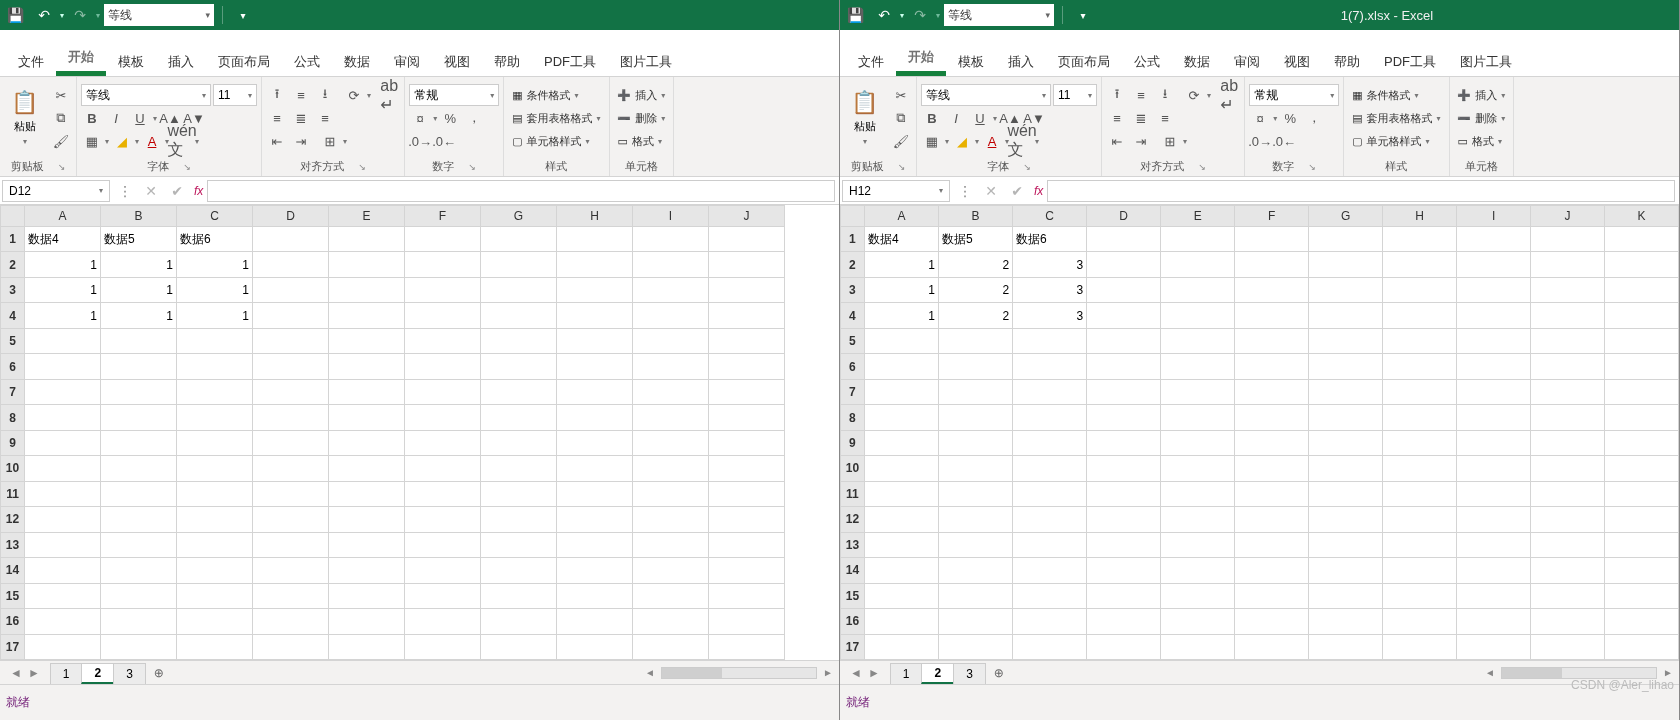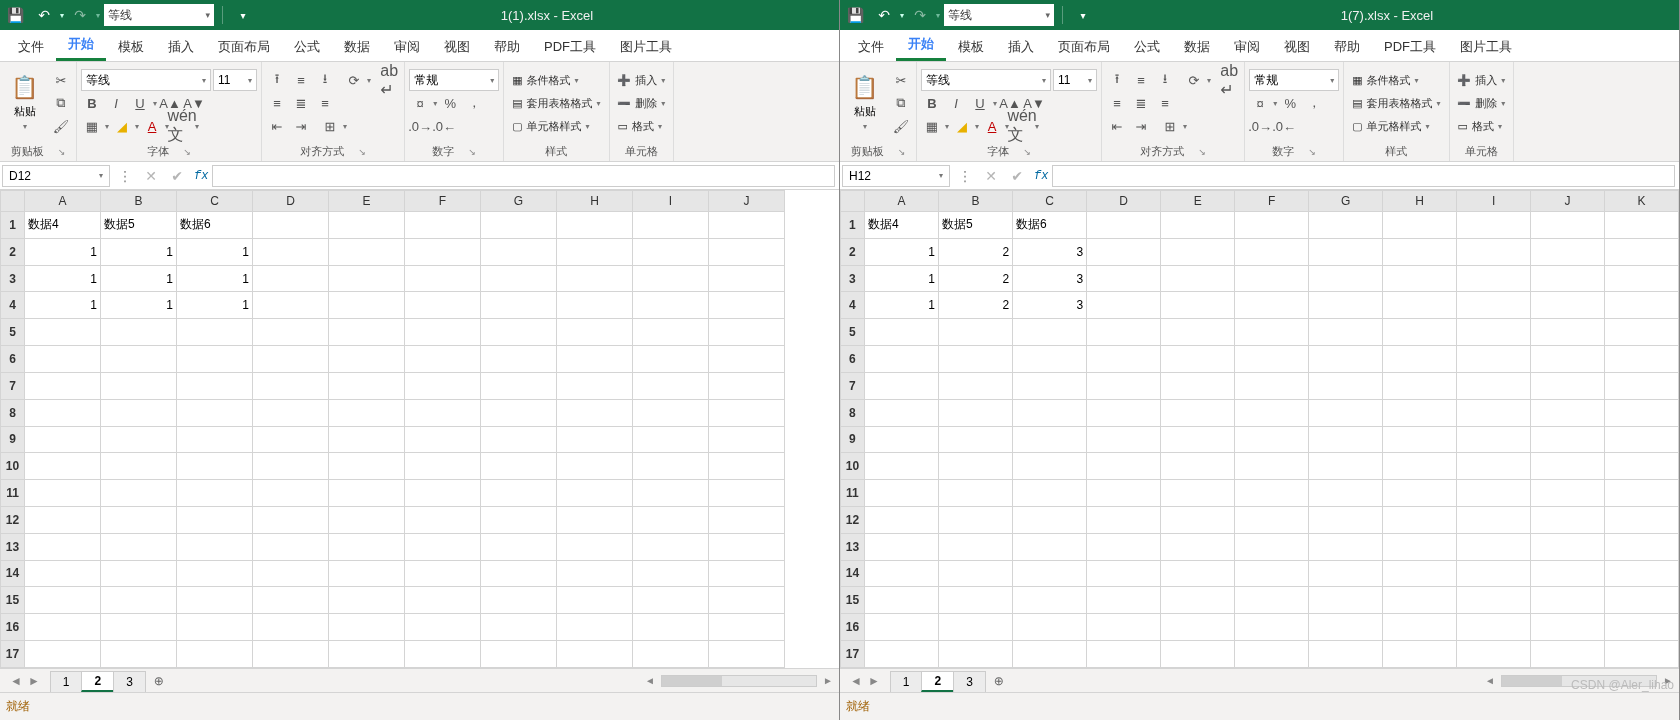--- a/index.html
+++ b/index.html
@@ -9,23 +9,23 @@
 
   
   .titlebar { background: #127245; height: 30px; display: flex; align-items: center; color: #fff; padding: 0 4px; gap: 4px; }
   .qat-btn { width: 24px; height: 24px; display: flex; align-items: center; justify-content: center; color: #fff; font-size: 14px; }
   .qat-sep { width:1px; height:18px; background: rgba(255,255,255,0.3); margin:0 4px; }
   .font-combo { background: #fff; color: #333; width: 110px; height: 22px; display: flex; align-items: center; padding: 0 4px; font-size: 12px; }
   .font-combo .dd { margin-left: auto; color: #666; font-size: 9px; }
   .title-spacer { flex: 1; text-align: center; color: #f0f0f0; font-size: 13px; }
 
   
-  .tabs { background: #fff; border-bottom: 1px solid #d4d4d4; display: flex; padding-left: 6px; height: 32px; align-items: flex-end; }
+  .tabs { background: #fff; border-bottom: 1px solid #d4d4d4; display: flex; padding-left: 6px; height: 47px; align-items: flex-end; }
   .tab { padding: 5px 12px; color: #333; font-size: 13px; cursor: pointer; }
-  .tab.active { color: #3b82f6; font-weight: bold; border-bottom: 3px solid #15803d; }
+  .tab.active { color: #737373; font-weight: bold; border-bottom: 5px solid #15803d; }
 
   
   .ribbon { background: #f3f2f1; border-bottom: 1px solid #d4d4d4; height: 100px; display: flex; font-size: 11px; overflow:hidden;}
   .group { display: flex; flex-direction: column; border-right: 1px solid #ddd; padding: 2px 4px 0; }
   .group-body { flex:1; display:flex; align-items:center; gap:4px; }
   .group-label { text-align:center; color:#555; padding:2px 0; font-size:11px; display:flex; justify-content:center; align-items:center; gap:14px;}
   .group-label .dlaunch { font-size:9px; color:#888;}
   .bigbtn { display:flex; flex-direction:column; align-items:center; justify-content:center; width:42px; height:68px; gap:3px;}
   .bigbtn .ic { font-size:22px; color:#555;}
   .colstack { display:flex; flex-direction:column; gap:1px; }
@@ -37,21 +37,21 @@
   .linklike { display:flex; align-items:center; gap:4px; color:#333; padding:0 4px; height:22px; white-space:nowrap;}
   .dd{font-size:8px;color:#777;}
 
   
   .fbar { display:flex; align-items:center; height:28px; border-bottom:1px solid #d4d4d4; background:#fff;}
   .namebox { width:108px; border:1px solid #ccc; margin:2px; height:22px; display:flex; align-items:center; padding:0 6px; font-size:12px;}
   .namebox .dd{margin-left:auto;}
   .fx-btn { width:26px; text-align:center; color:#888; font-size:14px;}
   .fx-cancel{color:#b5b5b5;}
   .fx-commit{color:#b5b5b5;}
-  .fx-label{font-style:italic; color:#0369a1; padding:0 4px;font-family:Liberation Mono, monospace;}
+  .fx-label{font-style:italic; color:#be185d; padding:0 4px;}
   .fbar-input { flex:1; border:1px solid #ccc; margin:2px 4px 2px 0; height:22px;}
 
   
   .gridwrap { flex:1; display:flex; overflow:hidden;}
   table.grid { border-collapse:collapse; table-layout:fixed; }
   .grid th, .grid td { border:1px solid #d4d4d4; height:21px; font-size:12px; padding:0 3px; overflow:hidden;}
   .grid thead th { background:#e6e6e6; color:#333; font-weight:normal; text-align:center;}
   .grid .rowhdr { background:#e6e6e6; text-align:center; width:24px; color:#333;}
   .grid thead th.corner { background:#e6e6e6; width:24px;}
   .cell-text{text-align:left;}
@@ -64,37 +64,36 @@
   .sheet-tab{ border:1px solid #ccc; border-bottom:none; padding:2px 12px; background:#fff; display:flex; align-items:center; margin-top:2px; margin-right:-1px;}
   .sheet-tab.active{ background:#fff; border-bottom:2px solid #127245; font-weight:bold;}
   .sheet-tab.inactive{ background:#ececec;}
   .sheet-add{ width:28px; display:flex; align-items:center; justify-content:center; color:#666;}
   .hscroll{ margin-left:auto; width:200px; display:flex; align-items:center; padding:0 6px; gap:6px;}
   .hscroll .track{ flex:1; height:12px; background:#e6e6e6; border:1px solid #ccc; position:relative;}
   .hscroll .thumb{ position:absolute; left:0; top:0; height:100%; width:60px; background:#cfcfcf;}
   .hscroll .arrow{color:#888;font-size:10px;}
 
   
-  .status { height:28px; border-top:1px solid #d4d4d4; display:flex; align-items:center; padding:0 6px; font-size:12px; color:#a16207; background:#f3f2f1;}
+  .status { height:36px; border-top:1px solid #d4d4d4; display:flex; align-items:center; padding:0 6px; font-size:12px; color:#701a75; background:#f3f2f1;}
   .watermark { position:fixed; right:6px; bottom:28px; color:#bbb; font-size:12px; }
 </style>
 </head>
 <body>
 
 <div class="window">
   <div class="titlebar">
     <span class="qat-btn">💾</span>
     <span class="qat-btn">↶</span>
       <span class="dd" style="color:#cfe">▾</span>
     <span class="qat-btn" style="opacity:.5">↷</span>
       <span class="dd" style="color:#cfe;opacity:.5">▾</span>
     <div class="font-combo">等线<span class="dd">▾</span></div>
     <span class="qat-sep"></span>
     <span class="qat-btn" style="font-size:10px">▾</span>
-    <div class="title-spacer">1(1).xlsx  -  Excel</div>
   </div>
 
   <div class="tabs">
       <div class="tab">文件</div>
       <div class="tab active">开始</div>
       <div class="tab">模板</div>
       <div class="tab">插入</div>
       <div class="tab">页面布局</div>
       <div class="tab">公式</div>
       <div class="tab">数据</div>

